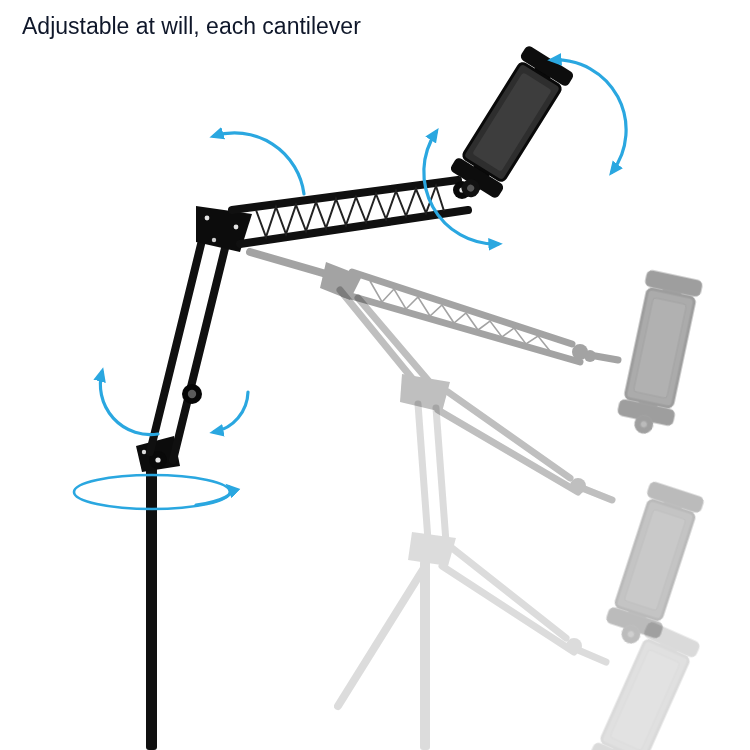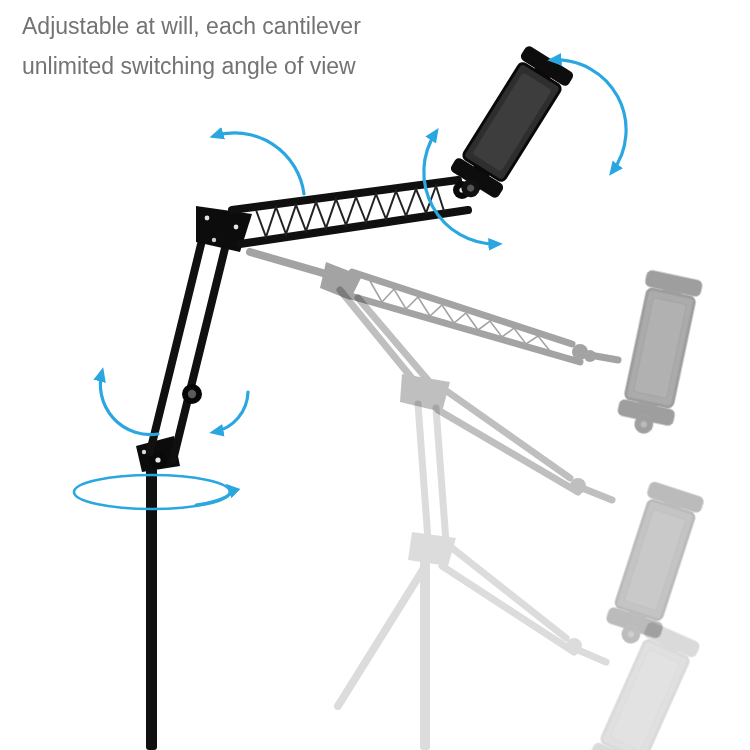--- a/index.html
+++ b/index.html
@@ -3,33 +3,32 @@
 <meta charset="utf-8">
 <style>
   html,body{margin:0;padding:0;}
   body{
     width:750px;height:750px;background:#ffffff;overflow:hidden;
     font-family:"Liberation Sans","DejaVu Sans",sans-serif;
   }
   .stage{position:relative;width:750px;height:750px;background:#ffffff;}
   .caption{
     position:absolute;left:22px;top:6px;z-index:5;
-    color:#737373;font-size:23px;line-height:40px;font-weight:400;
+    color:#0f172a;font-size:23px;line-height:40px;font-weight:400;
   }
   .caption div{white-space:nowrap;}
   svg.illu{position:absolute;left:0;top:0;}
 </style>
 </head>
 <body>
 
 <div class="stage">
 
   <div class="caption">
     <div>Adjustable at will, each cantilever</div>
-    <div>unlimited switching angle of view</div>
   </div>
 
   <svg class="illu" width="750" height="750" viewBox="0 0 750 750">
 
     <defs>
       <marker id="ah" viewBox="0 0 10 10" refX="6" refY="5" markerWidth="5" markerHeight="5" orient="auto-start-reverse">
         <path d="M 0 1 L 9 5 L 0 9 z" fill="#2aa7e0"></path>
       </marker>
 
       <g id="holder-shape">

